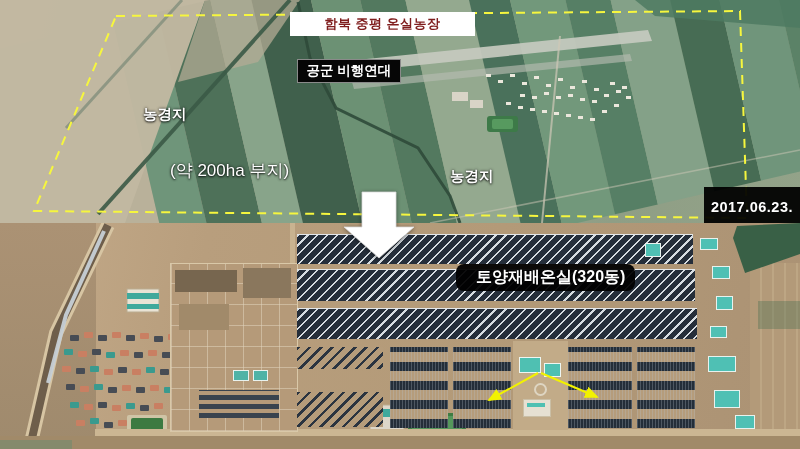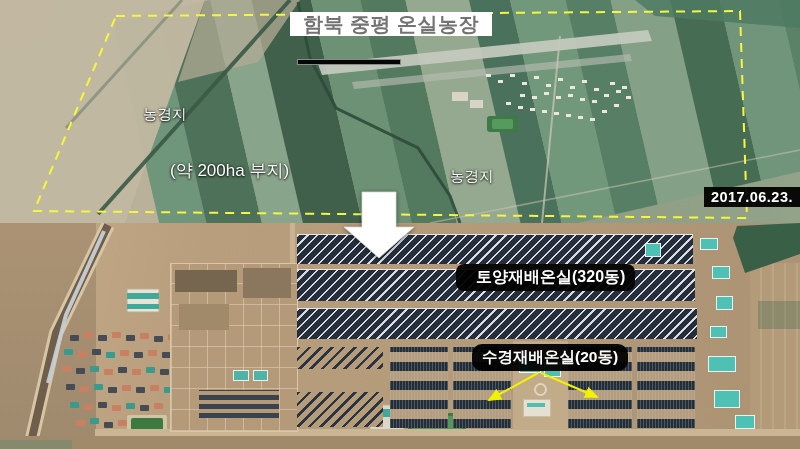--- a/index.html
+++ b/index.html
@@ -8,41 +8,41 @@
     font-family:"Liberation Sans","DejaVu Sans",sans-serif;
     background:#000;
   }
   .panel{position:absolute;left:0;width:800px;overflow:hidden;}
   .panel.top{top:0;height:223px;background:linear-gradient(105deg,#bfb49c 0%,#aaa591 30%,#9da68f 55%,#8f9e85 78%,#93a389 100%);}
   .panel.bottom{top:223px;height:226px;background:linear-gradient(100deg,#c4ab8a 0%,#b89e7d 25%,#b39a78 60%,#ab9274 100%);}
   .decor{position:absolute;left:0;top:0;width:100%;height:100%;}
 
   
   .white-label{
-    position:absolute;color:#fff;font-weight:400;
+    position:absolute;color:#fff;font-weight:700;
     text-shadow:0 0 3px rgba(0,0,0,.85),0 1px 2px rgba(0,0,0,.7);
     white-space:nowrap;
   }
   .black-box{
     position:absolute;background:rgba(0,0,0,.94);color:#fff;
     font-weight:700;white-space:nowrap;
   }
   .title-box{
-    position:absolute;left:290px;top:12px;width:202px;height:24px;
-    background:#fff;color:#737373;font-weight:700;font-size:20px;
+    position:absolute;left:290px;top:12px;width:185px;height:24px;
+    background:#fff;color:#7f1d1d;font-weight:700;font-size:13px;
     display:flex;align-items:center;justify-content:center;
     letter-spacing:.5px;
   }
   .info-box{
     position:absolute;left:297px;top:59px;width:102px;
     background:#060606;color:#fff;border:1px solid #8a8a8a;
     font-size:13.5px;font-weight:700;line-height:18px;text-align:center;
     padding:2px 0;
   }
-  .date-box{font-size:14.5px;font-weight:700;padding:2px 7px;letter-spacing:.5px;}
+  .date-box{font-size:14.5px;font-weight:700;padding:12px 7px;letter-spacing:.5px;}
   .top-date{right:0;top:187px;}
   .bottom-date{right:2px;top:198px;}
   .farmland-1{left:143px;top:105px;font-size:14.5px;}
   .farmland-2{left:450px;top:167px;font-size:14.5px;}
   .area-label{left:170px;top:159px;font-size:17px;font-weight:400;}
   .gh-label{font-size:16px;border-radius:8px;padding:3px 10px;}
   .soil-label{left:456px;top:41px;padding-left:20px;}
   .hydro-label{left:472px;top:121px;font-size:15.5px;border-radius:10px;}
 
   
@@ -178,20 +178,21 @@
       <rect x="492" y="119" width="21" height="10" rx="2" fill="#579a5f"></rect>
     </svg>
 
     <svg class="decor" viewBox="0 0 800 223" preserveAspectRatio="none">
       <polygon points="116,16 740,11 747,218 34,211" fill="none" stroke="#f6f63e" stroke-width="2" stroke-dasharray="9 7"></polygon>
     </svg>
 
     <div class="title-box">함북 중평 온실농장</div>
 
     <div class="info-box">
+      <span style="display:block">공군 비행연대</span>
     </div>
 
     <span class="white-label farmland-1">농경지</span>
     <span class="white-label farmland-2">농경지</span>
     <span class="white-label area-label">(약 200ha 부지)</span>
 
     <div class="black-box date-box top-date">2017.06.23.</div>
   </section>
 
   <section class="panel bottom">
@@ -299,21 +300,20 @@
     <div class="tb" style="left:645px;top:20px;width:14px;height:12px"></div>
     <div class="tb" style="left:700px;top:15px;width:16px;height:10px"></div>
     <div class="tb" style="left:712px;top:43px;width:16px;height:11px"></div>
     <div class="tb" style="left:716px;top:73px;width:15px;height:12px"></div>
     <div class="tb" style="left:710px;top:103px;width:15px;height:10px"></div>
     <div class="tb" style="left:708px;top:133px;width:26px;height:14px"></div>
     <div class="tb" style="left:714px;top:167px;width:24px;height:16px"></div>
     <div class="tb" style="left:735px;top:192px;width:18px;height:12px"></div>
 
     <div class="black-box gh-label soil-label">토양재배온실(320동)</div>
-    <div class="black-box gh-label hydro-label">수경재배온실(20동)</div>
 
     <svg class="decor" viewBox="0 0 800 226" preserveAspectRatio="none">
       <defs>
         <marker id="yarrow" markerWidth="8" markerHeight="8" refX="6" refY="3" orient="auto">
           <path d="M0,0 L7,3 L0,6 Z" fill="#f2f200"></path>
         </marker>
       </defs>
       <line x1="538" y1="150" x2="489" y2="177" stroke="#f2f200" stroke-width="2" marker-end="url(#yarrow)"></line>
       <line x1="541" y1="150" x2="597" y2="174" stroke="#f2f200" stroke-width="2" marker-end="url(#yarrow)"></line>
     </svg>

